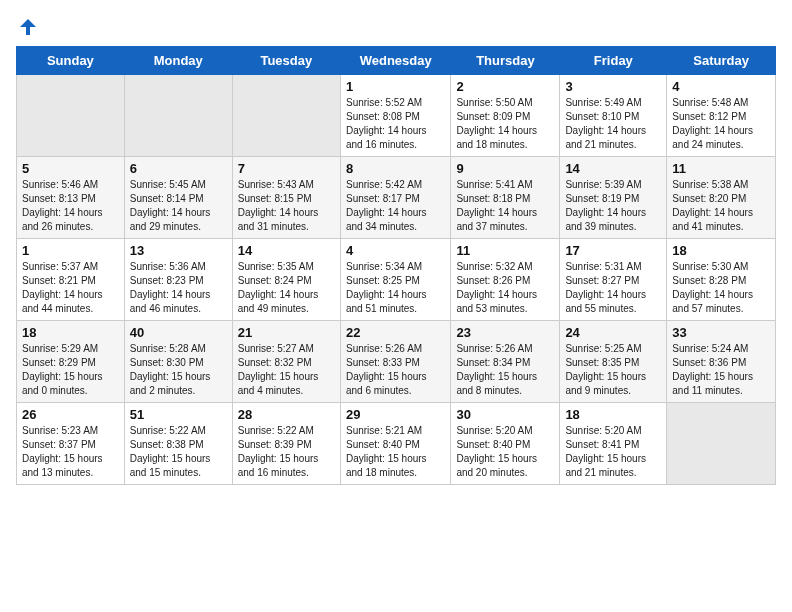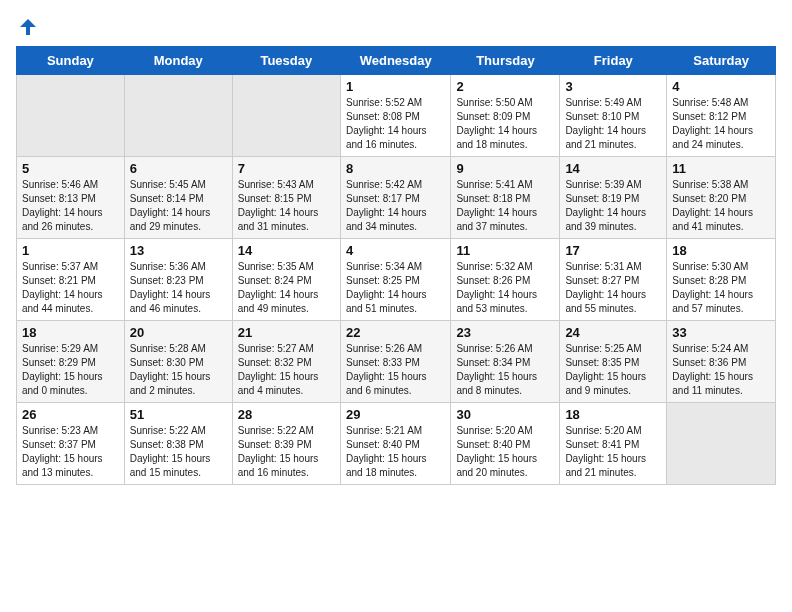--- a/index.html
+++ b/index.html
@@ -185,21 +185,21 @@
           <div class="day-number">18</div>
           <div class="day-info">Sunrise: 5:30 AM<br>Sunset: 8:28 PM<br>Daylight: 14 hours and 57 minutes.</div>
         </td>
       </tr>
       <tr>
         <td>
           <div class="day-number">18</div>
           <div class="day-info">Sunrise: 5:29 AM<br>Sunset: 8:29 PM<br>Daylight: 15 hours and 0 minutes.</div>
         </td>
         <td>
-          <div class="day-number">20</div>
+          <div class="day-number">40</div>
           <div class="day-info">Sunrise: 5:28 AM<br>Sunset: 8:30 PM<br>Daylight: 15 hours and 2 minutes.</div>
         </td>
         <td>
           <div class="day-number">21</div>
           <div class="day-info">Sunrise: 5:27 AM<br>Sunset: 8:32 PM<br>Daylight: 15 hours and 4 minutes.</div>
         </td>
         <td>
           <div class="day-number">22</div>
           <div class="day-info">Sunrise: 5:26 AM<br>Sunset: 8:33 PM<br>Daylight: 15 hours and 6 minutes.</div>
         </td>

